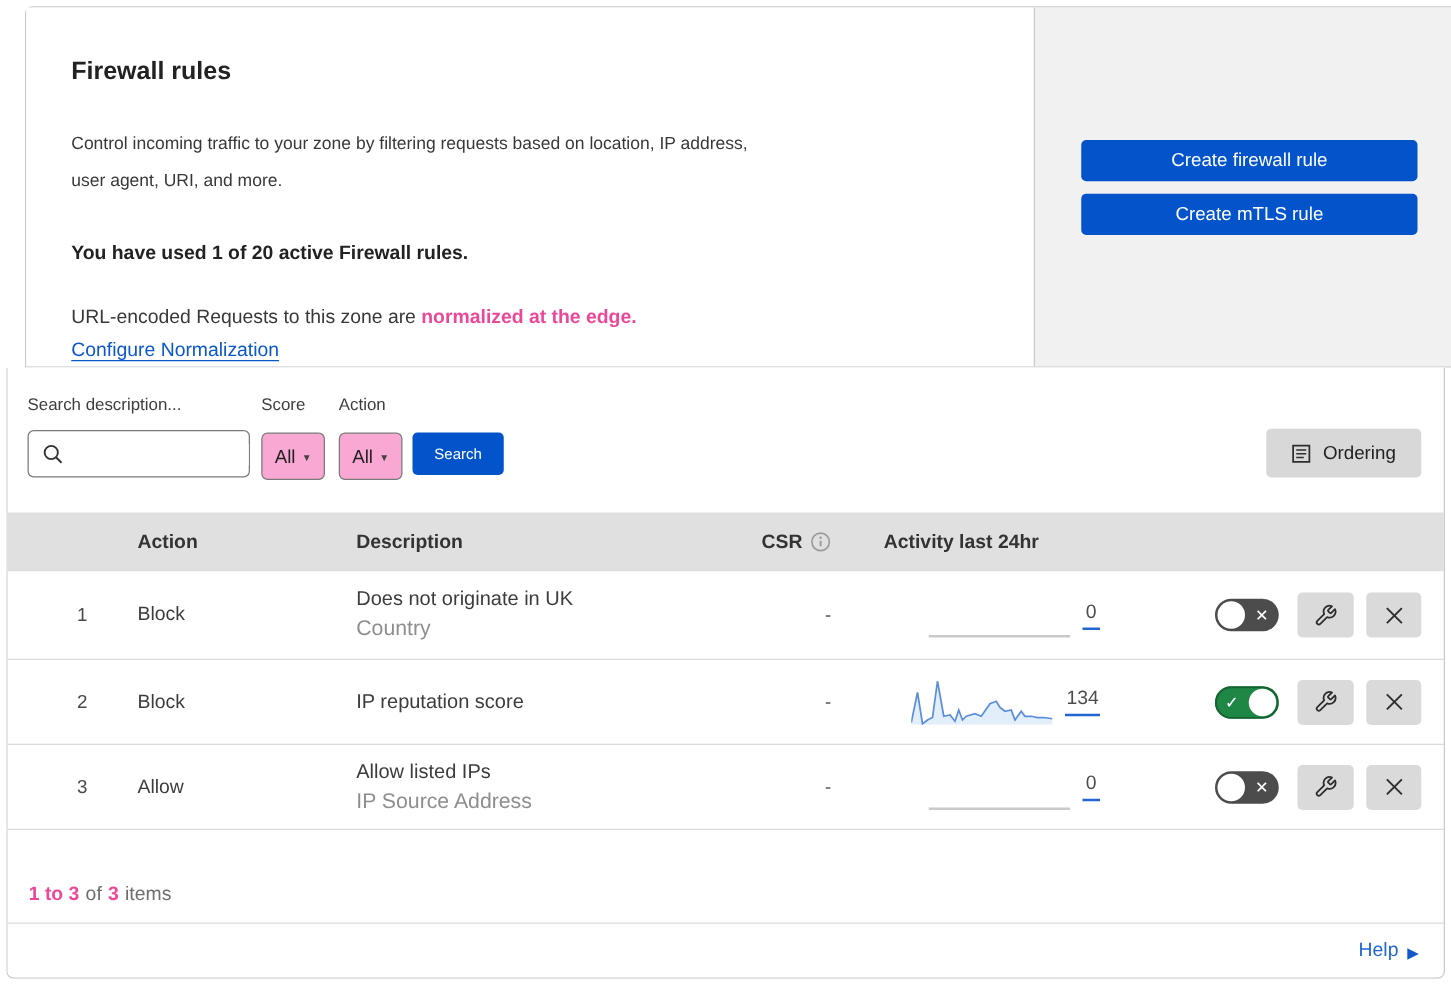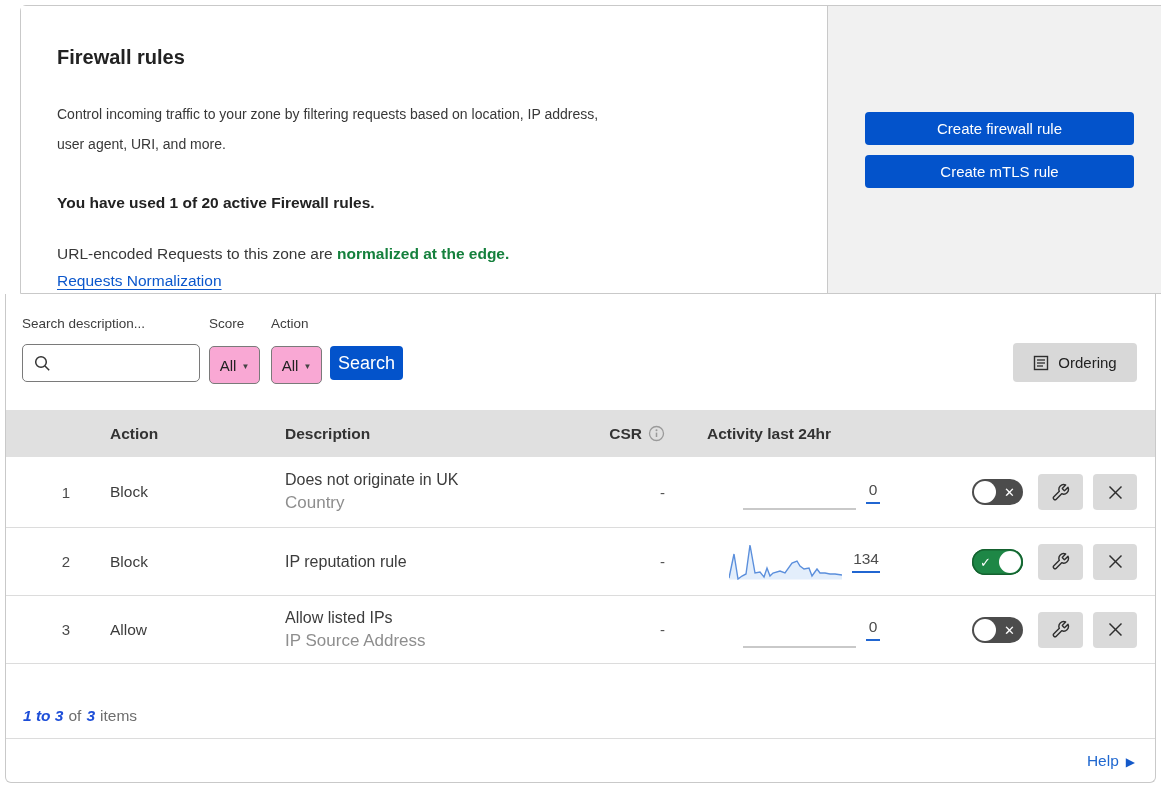--- a/index.html
+++ b/index.html
@@ -11,21 +11,21 @@
   .top { position:absolute; left:20px; top:5px; width:1151px; height:289px;
          border:1px solid #c9c9c9; border-radius:6px 6px 0 0; display:flex; background:#fff; }
   .top-left { width:807px; border-right:1px solid #c9c9c9; padding:40px 40px 0 36px; background:#fff; }
   .top-right { flex:1; background:#f1f1f1; position:relative; border-radius:0 6px 0 0; }
 
   .page-title { font-size:20px; font-weight:600; color:#222; }
   .intro { font-size:14px; line-height:30px; color:#383838; margin-top:30px; }
   .pline { display:block; }
   .usage { font-size:15.5px; font-weight:700; color:#222; margin-top:35px; }
   .norm { font-size:15.5px; color:#383838; margin-top:33px; }
-  .norm b { color:#15803d; }
+  .norm b { color:#ec4899; }
   .link { color:#0b57cc; text-decoration:underline; text-underline-offset:3px; cursor:pointer; font-size:15.5px; }
   .norm-link { display:inline-block; margin-top:9px; }
 
   .blue-btn { position:absolute; left:37px; width:269px; height:33px; background:#0353cb; color:#fff;
               font-size:15px; border:none; border-radius:4px; cursor:pointer;
               font-family:inherit; display:flex; align-items:center; justify-content:center; }
   .btn-fw { top:106px; }
   .btn-mtls { top:149px; }
 
   
@@ -42,21 +42,21 @@
                 border:1px solid #7a7a7a; border-radius:5px; background:#fff;
                 display:flex; align-items:center; padding-left:11px; }
   .search-box input { border:none; outline:none; flex:1; font-size:15px; margin-left:8px; width:120px; font-family:inherit; }
   .dropdown { position:absolute; top:52px; width:51px; height:38px; border:1px solid #7a7a7a;
               border-radius:5px; background:#f9a8d4; display:flex; align-items:center; justify-content:center;
               gap:5px; font-size:15px; color:#222; cursor:pointer; }
   .dd-status { left:203px; }
   .dd-action { left:265px; }
   .dd-arrow { font-size:8px; color:#444; padding-top:2px; }
   .search-btn { position:absolute; left:324px; top:52px; width:73px; height:34px; background:#0353cb;
-                color:#fff; font-size:18px; border:none; border-radius:4px; cursor:pointer; font-family:inherit; }
+                color:#fff; font-size:12px; border:none; border-radius:4px; cursor:pointer; font-family:inherit; }
   .ordering-btn { position:absolute; left:1007px; top:49px; width:124px; height:39px; background:#d8d8d8;
                   border:none; border-radius:4px; cursor:pointer; display:flex; align-items:center;
                   justify-content:center; gap:9px; font-size:15px; color:#222; font-family:inherit; }
 
   
   .grid { display:grid; grid-template-columns:64px 175px 300px 120px 215px 143px 60px 54px; align-items:center; }
   .thead { height:47px; background:#e0e0e0; font-size:15.5px; font-weight:600; color:#333; }
   .th-action { padding-left:40px; }
   .th-desc { padding-left:40px; }
   .th-csr { display:flex; justify-content:flex-end; align-items:center; gap:6px; }
@@ -88,21 +88,21 @@
   .toggle.off .t-mark { right:8px; }
   .toggle.on  .t-mark { left:8px; }
 
   .icon-btn { width:45px; height:36px; border-radius:4px; background:#dadada; border:none; cursor:pointer;
               display:flex; align-items:center; justify-content:center; }
   .btn-x { width:44px; }
 
   
   .items-row { height:75px; border-top:1px solid #dcdcdc; display:flex; align-items:flex-end;
                padding:0 0 13px 17px; font-size:15.5px; gap:5px; }
-  .bold-txt { font-weight:700; color:#1d4ed8;font-style:italic; }
+  .bold-txt { font-weight:700; color:#ec4899; }
   .gray-txt { color:#6e6e6e; }
   .help-row { height:45px; border-top:1px solid #dcdcdc; display:flex; align-items:center;
               justify-content:flex-end; padding-right:20px; }
   .help-link { color:#2068d0; font-size:15.5px; text-decoration:none; cursor:pointer;
                display:flex; align-items:center; gap:7px; }
   .help-arrow { font-size:12px; color:#1459c9; padding-top:1px; }
 </style>
 </head>
 <body>
 
@@ -110,21 +110,21 @@
 
   <div class="top">
     <div class="top-left">
       <h1 class="page-title">Firewall rules</h1>
       <p class="intro">
           <span class="pline">Control incoming traffic to your zone by filtering requests based on location, IP address,</span>
           <span class="pline">user agent, URI, and more.</span>
         </p>
       <p class="usage">You have used 1 of 20 active Firewall rules.</p>
       <p class="norm"><span>URL-encoded Requests to this zone are </span><b>normalized at the edge.</b></p>
-      <a class="link norm-link">Requests Normalization</a>
+      <a class="link norm-link">Configure Normalization</a>
     </div>
     <div class="top-right">
       <button class="blue-btn btn-fw">Create firewall rule</button>
       <button class="blue-btn btn-mtls">Create mTLS rule</button>
     </div>
   </div>
 
   <div class="main">
 
     <div class="filterbar">
@@ -214,21 +214,21 @@
           <line x1="14.5" y1="2.5" x2="2.5" y2="14.5" stroke="#2e2e2e" stroke-width="1.5"></line>
         </svg>
       </button>
     </div>
   </div>
 
   <div class="trow grid row-h2">
     <div class="c-num">2</div>
     <div class="c-action">Block</div>
     <div class="c-desc">
-      <div class="desc-title">IP reputation rule</div>
+      <div class="desc-title">IP reputation score</div>
     </div>
     <div class="c-csr">-</div>
     <div class="c-activity">
       <svg class="spark-svg" viewBox="0 0 113 36">
         <path class="spark-area" fill="#e3eefb" stroke="none" d="M0,34 L5,10 L9,35 L13,32 L17,30 L21,1 L26,29 L31,28 L35,33 L38,24 L41,32 L44,29 L51,27 L56,29 L63,19 L68,17 L71,22 L75,25 L80,24 L83,32 L88,25 L91,29 L96,29 L101,30 L106,30 L113,31 L113,35.5 L0,35.5 Z"></path>
         <path class="spark-line" fill="none" stroke="#5b8fdc" stroke-width="1.4" d="M0,34 L5,10 L9,35 L13,32 L17,30 L21,1 L26,29 L31,28 L35,33 L38,24 L41,32 L44,29 L51,27 L56,29 L63,19 L68,17 L71,22 L75,25 L80,24 L83,32 L88,25 L91,29 L96,29 L101,30 L106,30 L113,31"></path>
       </svg>
 
       <a class="count">134</a>
     </div>

